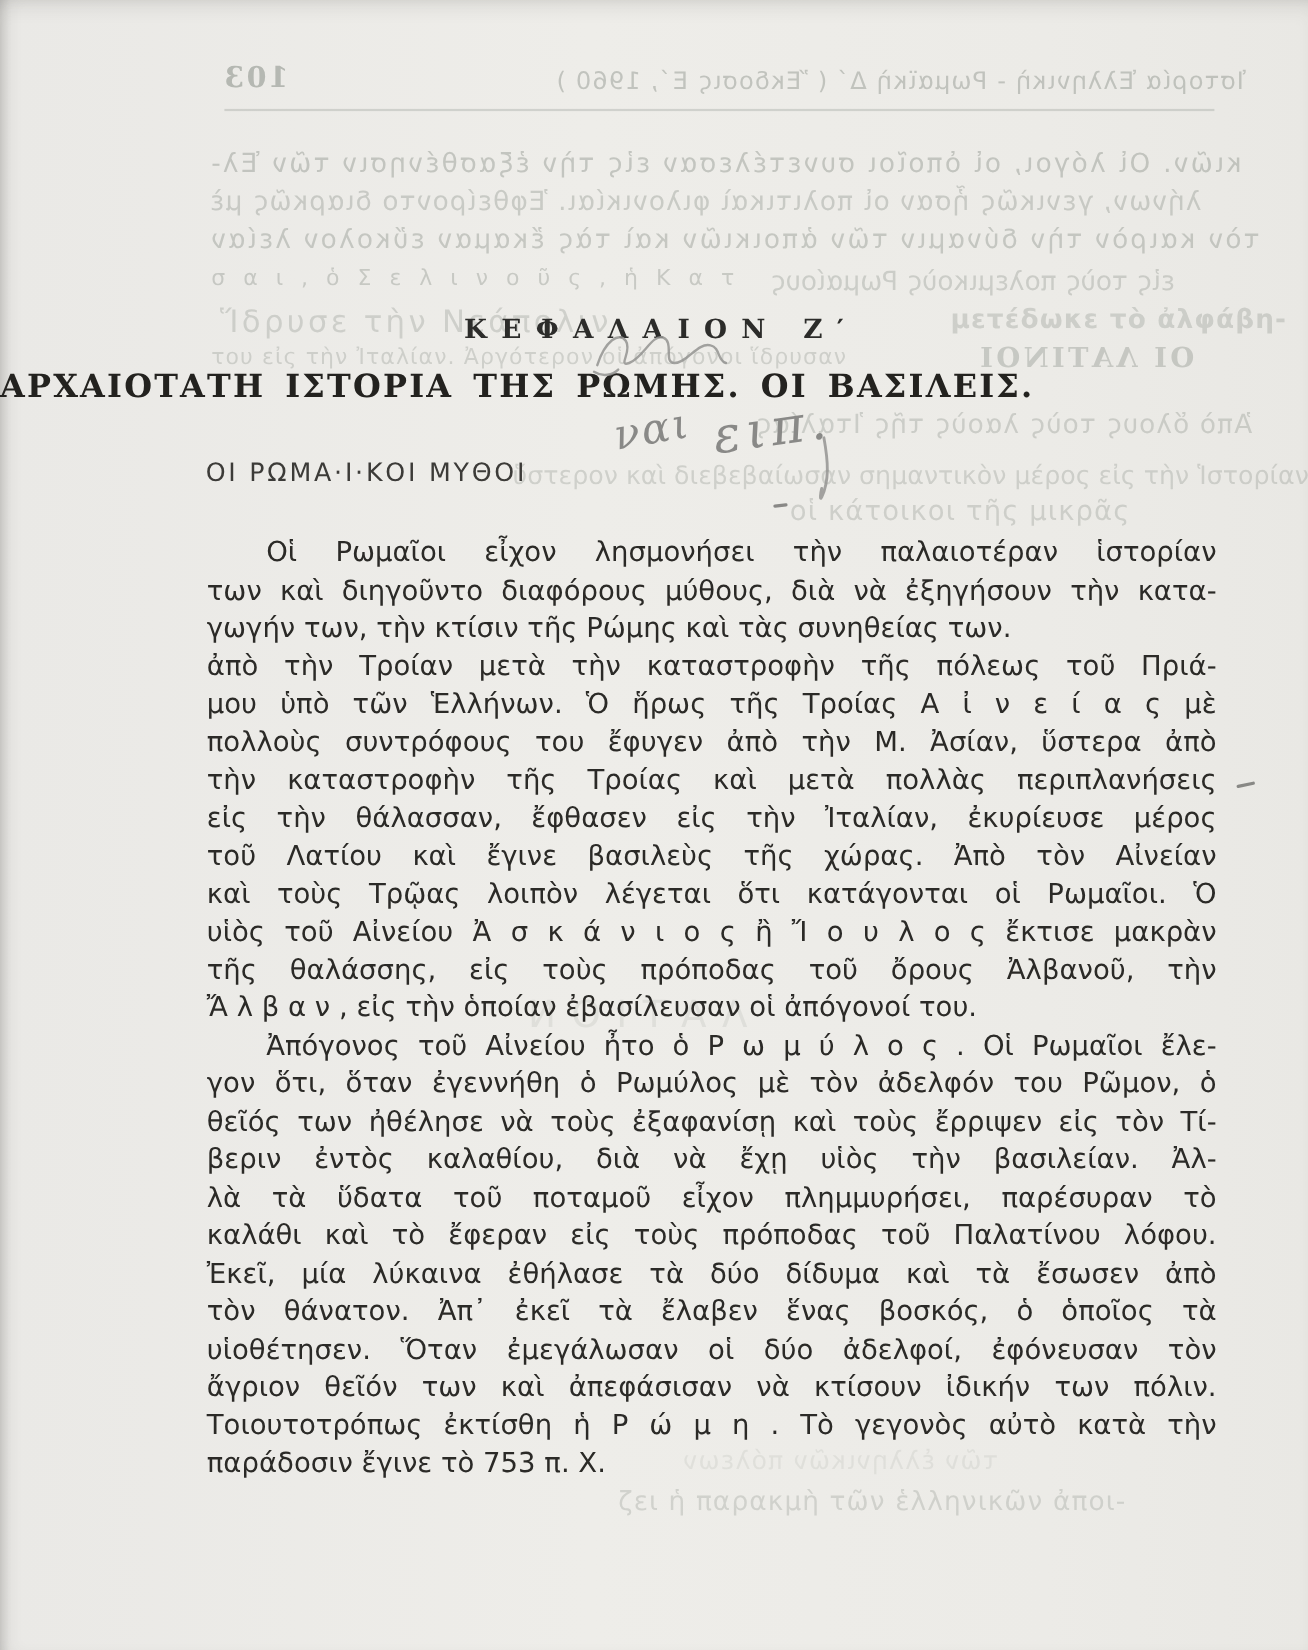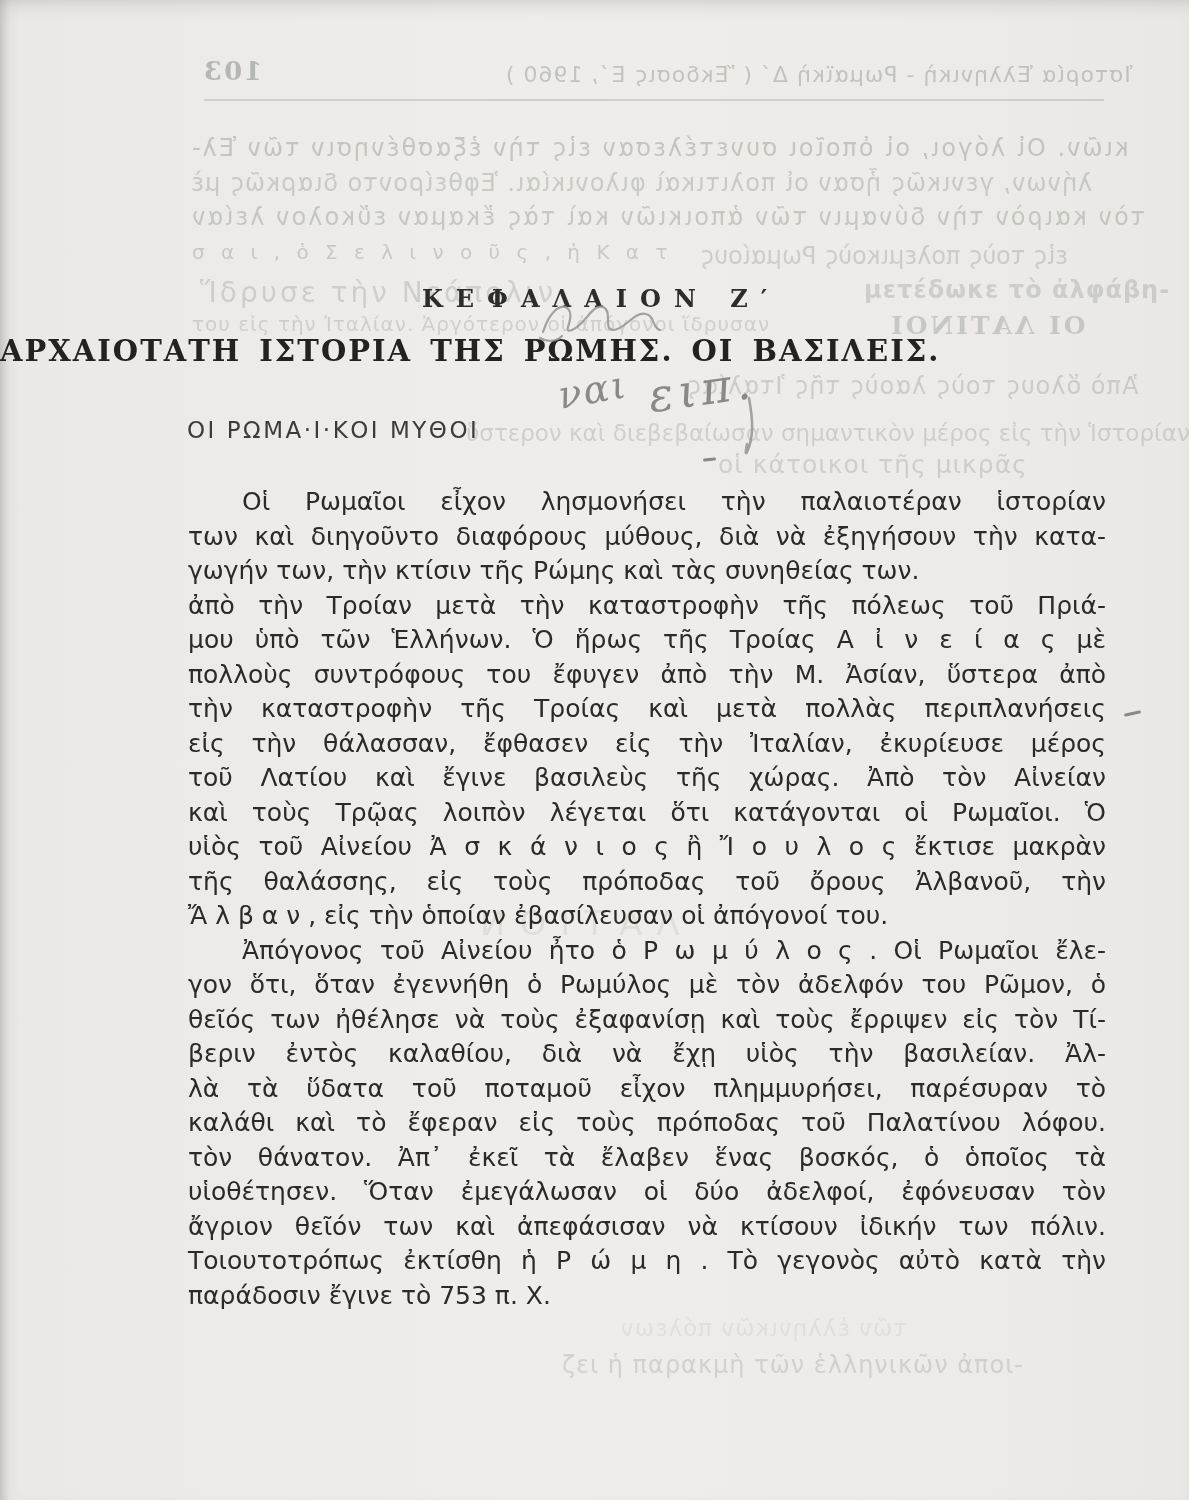--- a/index.html
+++ b/index.html
@@ -86,19 +86,20 @@
       <div class="line just">καὶ τοὺς Τρῷας λοιπὸν λέγεται ὅτι κατάγονται οἱ Ρωμαῖοι. Ὁ</div>
       <div class="line just">υἱὸς τοῦ Αἰνείου Ἀ σ κ ά ν ι ο ς ἢ Ἴ ο υ λ ο ς ἔκτισε μακρὰν</div>
       <div class="line just">τῆς θαλάσσης, εἰς τοὺς πρόποδας τοῦ ὄρους Ἀλβανοῦ, τὴν</div>
       <div class="line">Ἄ λ β α ν , εἰς τὴν ὁποίαν ἐβασίλευσαν οἱ ἀπόγονοί του.</div>
       <div class="line just ind">Ἀπόγονος τοῦ Αἰνείου ἦτο ὁ Ρ ω μ ύ λ ο ς . Οἱ Ρωμαῖοι ἔλε-</div>
       <div class="line just">γον ὅτι, ὅταν ἐγεννήθη ὁ Ρωμύλος μὲ τὸν ἀδελφόν του Ρῶμον, ὁ</div>
       <div class="line just">θεῖός των ἠθέλησε νὰ τοὺς ἐξαφανίσῃ καὶ τοὺς ἔρριψεν εἰς τὸν Τί-</div>
       <div class="line just">βεριν ἐντὸς καλαθίου, διὰ νὰ ἔχῃ υἱὸς τὴν βασιλείαν. Ἀλ-</div>
       <div class="line just">λὰ τὰ ὕδατα τοῦ ποταμοῦ εἶχον πλημμυρήσει, παρέσυραν τὸ</div>
       <div class="line just">καλάθι καὶ τὸ ἔφεραν εἰς τοὺς πρόποδας τοῦ Παλατίνου λόφου.</div>
+      <div class="line just">Ἐκεῖ, μία λύκαινα ἐθήλασε τὰ δύο δίδυμα καὶ τὰ ἔσωσεν ἀπὸ</div>
       <div class="line just">τὸν θάνατον. Ἀπ᾿ ἐκεῖ τὰ ἔλαβεν ἕνας βοσκός, ὁ ὁποῖος τὰ</div>
       <div class="line just">υἱοθέτησεν. Ὅταν ἐμεγάλωσαν οἱ δύο ἀδελφοί, ἐφόνευσαν τὸν</div>
       <div class="line just">ἄγριον θεῖόν των καὶ ἀπεφάσισαν νὰ κτίσουν ἰδικήν των πόλιν.</div>
       <div class="line just">Τοιουτοτρόπως ἐκτίσθη ἡ Ρ ώ μ η . Τὸ γεγονὸς αὐτὸ κατὰ τὴν</div>
       <div class="line">παράδοσιν ἔγινε τὸ 753 π. Χ.</div>
     </div>
 </div>
 
 </body></html>

